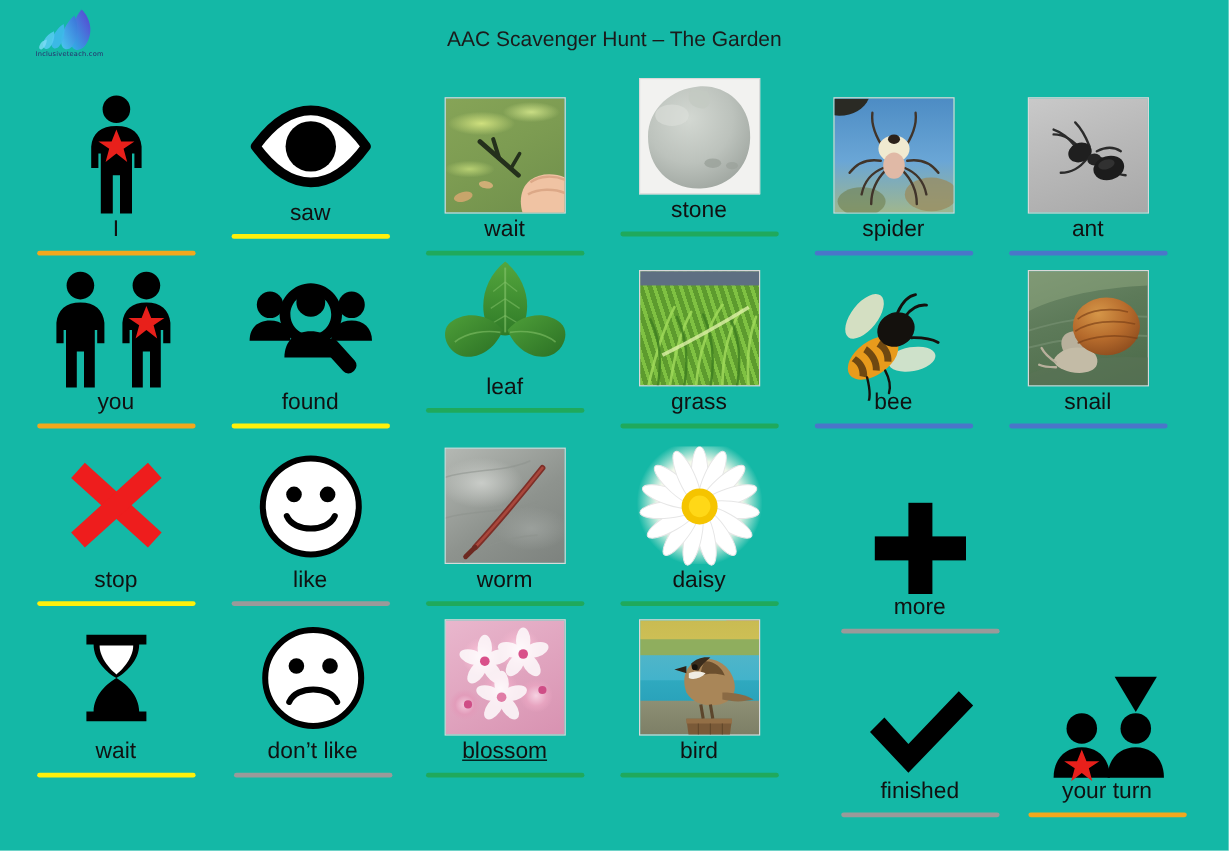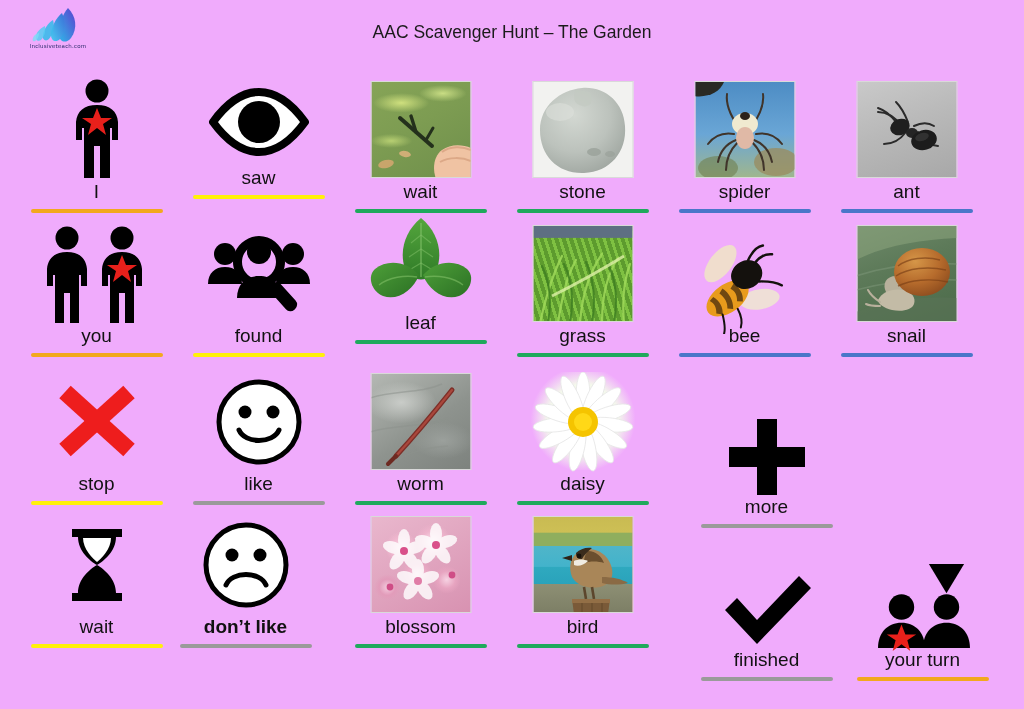--- a/index.html
+++ b/index.html
@@ -6,21 +6,21 @@
   html, body {
     margin: 0; padding: 0;
     width: 1024px; height: 709px;
     background: #ffffff;
     font-family: "DejaVu Sans", sans-serif;
     overflow: hidden;
   }
   #board {
     position: relative;
     width: 1024px; height: 709px;
-    background: #f0abfc;
+    background: #14b8a6;
   }
 
   
   #logo {
     position: absolute; left: 18px; top: 6px;
     width: 80px; height: 52px;
   }
   #logo .mark { position: absolute; left: 14px; top: 0px; width: 52px; height: 40px; }
   #logo .wordmark {
     position: absolute; left: 0px; top: 37px; width: 80px;
@@ -162,21 +162,21 @@
           <path d="M101 97 L66 97 C62 86 64 74 72 68 C80 62 92 62 101 66 Z" fill="#f0c3a3"></path>
           <path d="M72 70 C80 64 92 64 101 68" stroke="#dca887" stroke-width="2" fill="none"></path>
           <path d="M70 80 C79 75 92 75 101 79" stroke="#dca887" stroke-width="2" fill="none"></path>
         </svg>
       </div>
     </div>
     <div class="label">wait</div>
     <div class="rule" style="background:#1FA95C;"></div>
   </div>
 
-  <div class="cell" style="left:510px; top:78px;">
+  <div class="cell" style="left:510px; top:62px;">
     <div class="art">
       <div class="photo ph-stone" style="top:3px;">
         <svg width="101" height="97" viewBox="0 0 101 97">
           <defs>
             <radialGradient id="stoneG" cx="40%" cy="32%" r="78%">
               <stop offset="0%" stop-color="#d3d8d2"></stop>
               <stop offset="55%" stop-color="#bcc2bc"></stop>
               <stop offset="100%" stop-color="#9ba29c"></stop>
             </radialGradient>
           </defs>
@@ -494,34 +494,34 @@
       <svg width="74" height="104" viewBox="0 0 74 104" style="top:8px;">
         <path d="M12 8 L62 8 L62 16 L56 16 C56 30 44 40 37 44 C44 48 56 58 56 72 L62 72 L62 80 L12 80 L12 72 L18 72 C18 58 30 48 37 44 C30 40 18 30 18 16 L12 16 Z" fill="#000"></path>
         <path d="M23 17 L51 17 C51 28 41 38 37 41 C33 38 23 28 23 17 Z" fill="#fff"></path>
         <path d="M26 60 C30 54 35 48 37 47 C39 48 44 54 48 60 Z" fill="#000"></path>
       </svg>
     </div>
     <div class="label">wait</div>
     <div class="rule" style="background:#FFF00A;"></div>
   </div>
 
-  <div class="cell" style="left:173px; top:513px;font-weight:bold;">
+  <div class="cell" style="left:188px; top:513px;">
     <div class="art">
       <svg width="94" height="104" viewBox="0 0 94 104" style="top:8px;">
         <circle cx="47" cy="44" r="40" fill="#fff" stroke="#000" stroke-width="5"></circle>
         <circle cx="33" cy="34" r="6.5" fill="#000"></circle>
         <circle cx="61" cy="34" r="6.5" fill="#000"></circle>
         <path d="M27 64 C33 50 61 50 67 64" stroke="#000" stroke-width="5" fill="none" stroke-linecap="round"></path>
       </svg>
     </div>
     <div class="label">don’t like</div>
     <div class="rule" style="background:#9A9A9A;"></div>
   </div>
 
-  <div class="cell" style="left:348px; top:513px;">
+  <div class="cell" style="left:348px; top:513px;text-decoration:underline;">
     <div class="art">
       <div class="photo ph-blossom" style="top:3px;">
         <svg width="101" height="97" viewBox="0 0 101 97">
           <g fill="#ffffff" opacity=".82">
             <g transform="translate(34,34)">
               <ellipse rx="6" ry="11" cy="-11"></ellipse>
                 <ellipse rx="6" ry="11" cy="-11" transform="rotate(72)"></ellipse>
               <ellipse rx="6" ry="11" cy="-11" transform="rotate(144)"></ellipse>
                 <ellipse rx="6" ry="11" cy="-11" transform="rotate(216)"></ellipse>
               <ellipse rx="6" ry="11" cy="-11" transform="rotate(288)"></ellipse>

